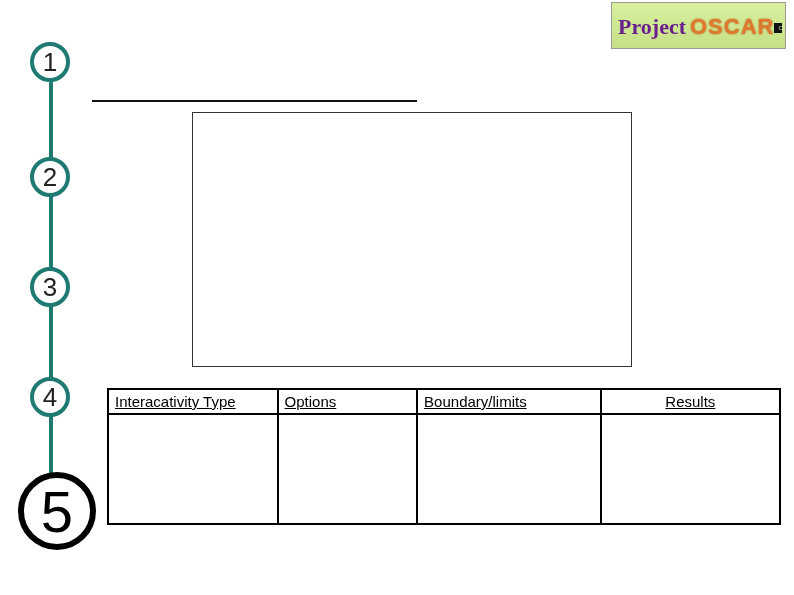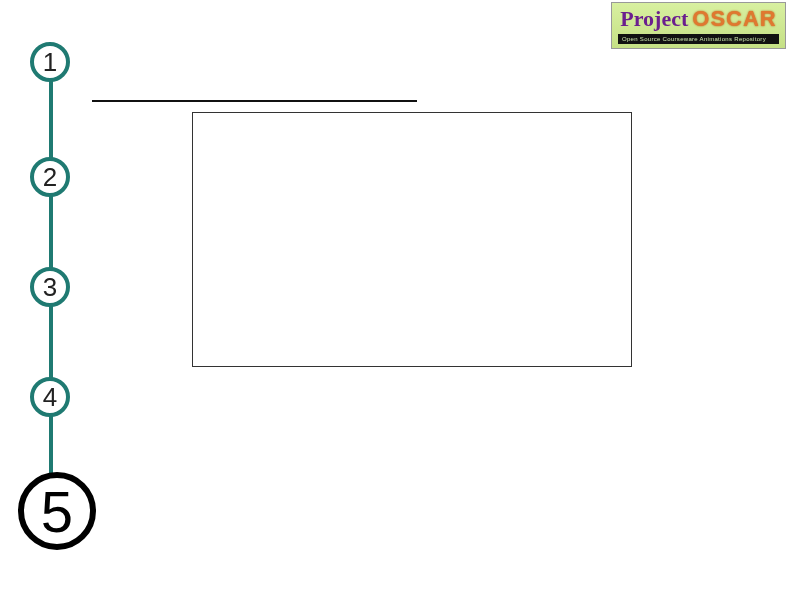--- a/index.html
+++ b/index.html
@@ -8,21 +8,21 @@
   .page { position: relative; width: 794px; height: 595px; }
 
   
   .logo {
     position: absolute;
     top: 2px; right: 8px;
     width: 175px; height: 47px;
     border: 1px solid #999;
     background: linear-gradient(180deg, #d8f0a0 0%, #c5e085 100%);
     padding: 3px 6px 0 6px;
-    display: flex; flex-direction: column; align-items: center;
+    display: flex; flex-direction: row; align-items: center;
   }
   .logo-top { display: flex; align-items: baseline; gap: 4px; }
   .logo-project { font-family: Georgia, 'Times New Roman', serif; font-size: 22px; font-weight: bold; color: #6b1f8e; }
   .logo-oscar {
     font-family: Arial, sans-serif; font-size: 22px; font-weight: 900; letter-spacing: 1px;
     color: #e07830;
     text-shadow: 0 0 2px #b85a10;
     text-align: right;
   }
   .logo-sub {
@@ -111,14 +111,32 @@
     <div class="step step-2">2</div>
     <div class="step step-3">3</div>
     <div class="step step-4">4</div>
     <div class="step step-5">5</div>
   </div>
 
   <div class="title-line"></div>
 
   <div class="canvas-box"></div>
 
+  <table class="tbl">
+    <thead>
+      <tr>
+        <th class="col-a">Interacativity Type</th>
+        <th class="col-b">Options</th>
+        <th class="col-c">Boundary/limits</th>
+        <th class="col-d center">Results</th>
+      </tr>
+    </thead>
+    <tbody>
+      <tr>
+        <td></td>
+        <td></td>
+        <td></td>
+        <td></td>
+      </tr>
+    </tbody>
+  </table>
 
 </div>
 
 </body></html>

